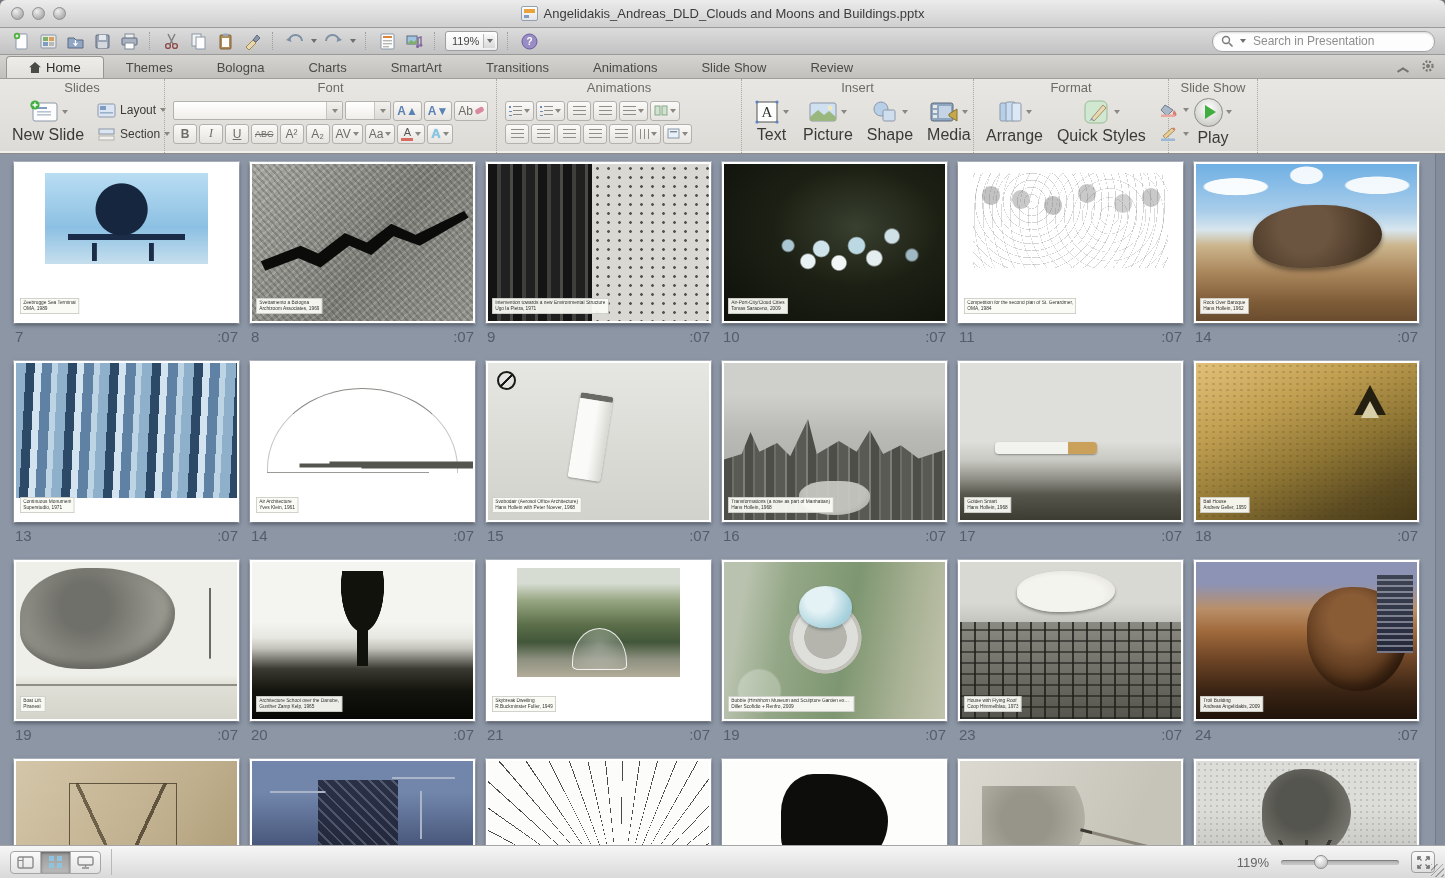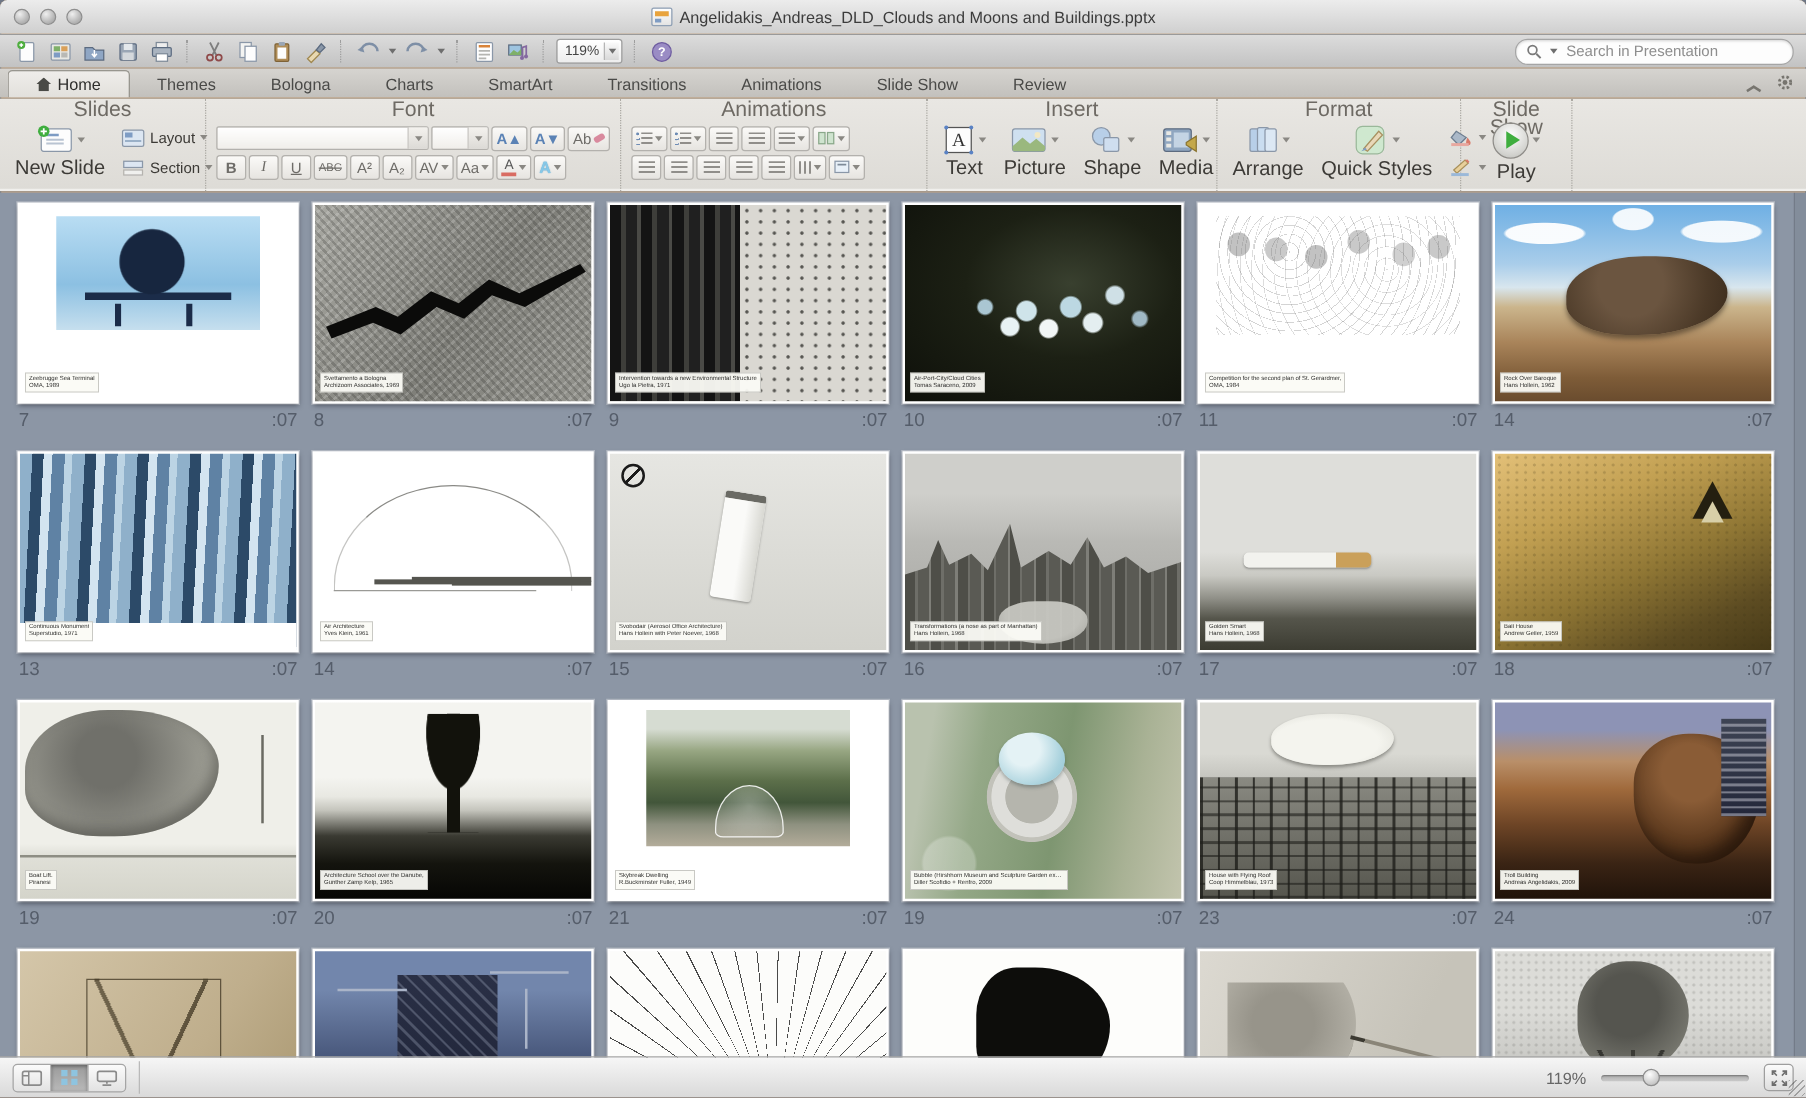--- a/index.html
+++ b/index.html
@@ -33,21 +33,21 @@
   .tab{height:21px;display:flex;align-items:center;gap:5px;padding:0 22px;font-size:13px;color:#4a4a48;border-radius:4px 4px 0 0;cursor:default;}
   .tab.active{background:linear-gradient(#efedea,#e2e0dc);border:1px solid #98968f;border-bottom:none;color:#2e2e2c;}
   .tabtools{position:absolute;right:10px;top:4px;display:flex;gap:14px;align-items:center;color:#6e6e6a;}
   .chev{width:10px;height:6px;position:relative;}
   .chev::before{content:"";position:absolute;left:0;top:4px;width:7px;height:2px;background:#77756f;transform:rotate(-32deg);}
   .chev::after{content:"";position:absolute;right:-2px;top:4px;width:7px;height:2px;background:#77756f;transform:rotate(32deg);}
 
   
   .ribbon{height:74px;background:linear-gradient(#e9e7e3,#dddbd6);display:flex;border-bottom:1px solid #8e8c88;box-shadow:inset 0 -2px 0 rgba(255,255,255,.55);}
   .rgroup{position:relative;padding:2px 8px 4px;border-right:1px dotted #aaa8a2;display:flex;flex-direction:column;}
-  .gtitle{font-size:17px;color:#6e6a64;text-align:center;height:14px;line-height:14px;}
+  .gtitle{font-size:13px;color:#6e6a64;text-align:center;height:14px;line-height:14px;}
   .gbody{flex:1;display:flex;align-items:center;gap:6px;}
   .caret{width:0;height:0;border-left:3.5px solid transparent;border-right:3.5px solid transparent;border-top:4px solid #8a8883;}
   .bigbtn{display:flex;flex-direction:column;align-items:center;justify-content:center;gap:2px;padding:1px 4px;}
   .blabel{font-size:16px;color:#3c3a36;white-space:nowrap;}
   .iconrow{display:flex;align-items:center;gap:3px;}
   .smallbtn{display:flex;align-items:center;gap:4px;font-size:12px;color:#3c3a36;height:22px;padding:0 3px;white-space:nowrap;}
   .stack{display:flex;flex-direction:column;gap:2px;}
   .fbtn{height:20px;min-width:24px;display:flex;align-items:center;justify-content:center;background:linear-gradient(#fbfaf8,#e6e4e0);border:1px solid #b3b1ad;border-radius:3px;font-size:12px;color:#6e6c68;gap:2px;padding:0 3px;box-sizing:border-box;}
   .fgroup-rows{display:flex;flex-direction:column;gap:3px;}
   .frow{display:flex;gap:2px;align-items:center;}

